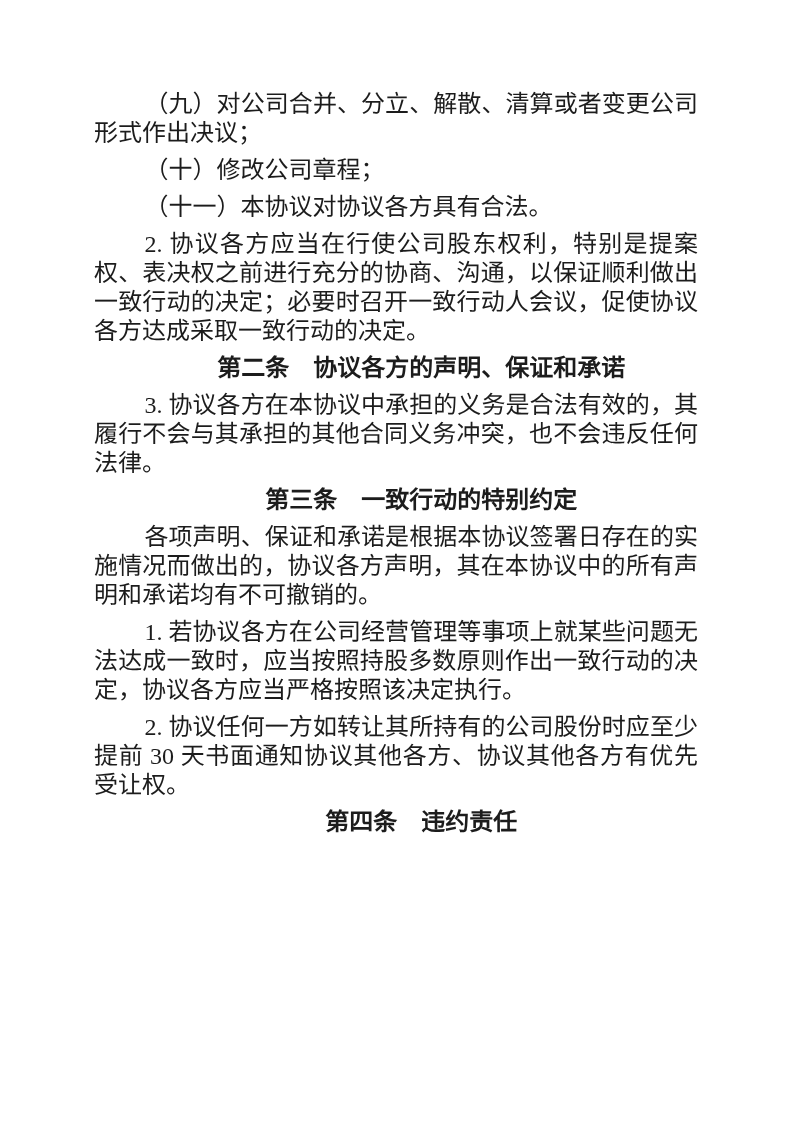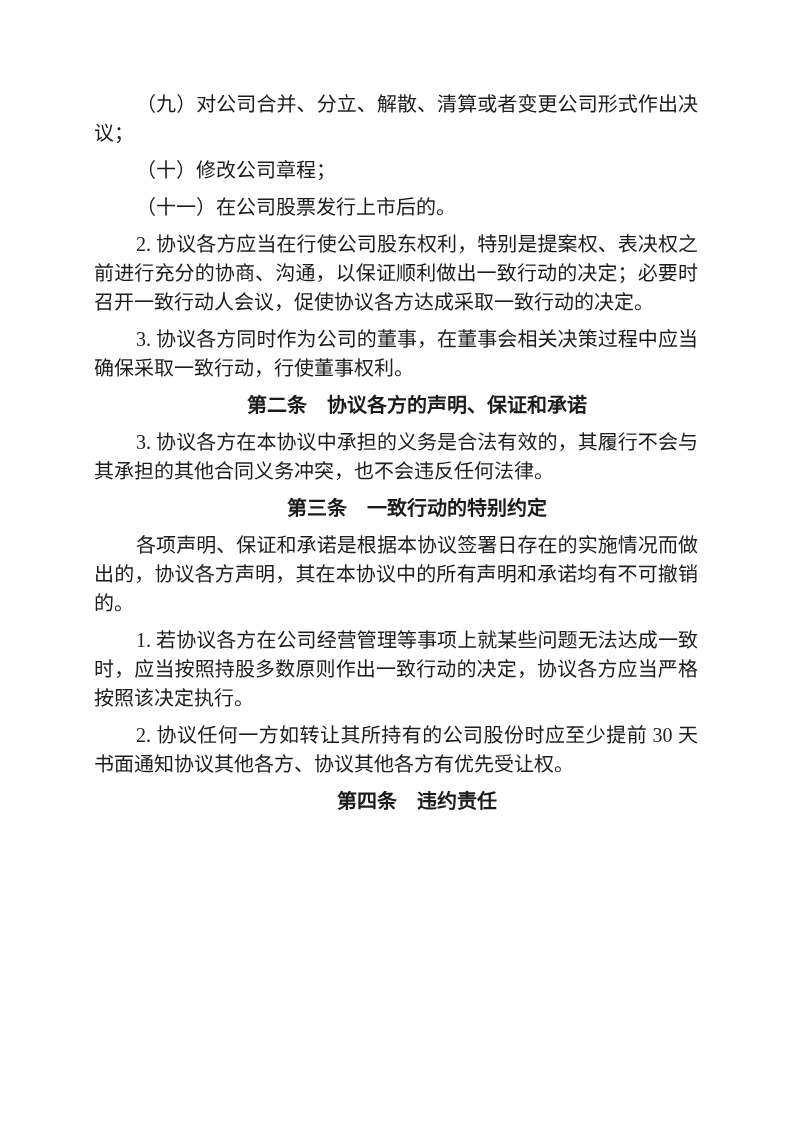--- a/index.html
+++ b/index.html
@@ -8,21 +8,21 @@
     background: #ffffff;
   }
   .page {
     position: relative;
     width: 793px;
     height: 980px;
     box-sizing: border-box;
     background: #ffffff;
     padding: 90px 95px 0 94px;
     font-family: "Liberation Serif", "DejaVu Serif", serif;
-    font-size: 20px;
+    font-size: 24px;
     color: #1c1c1c;
     overflow: hidden;
   }
   .para {
     margin: 0 0 8px 0;
     line-height: 29px;
     text-align: justify;
     text-justify: inter-ideograph;
     text-indent: 2.1em;
     word-break: break-all;
@@ -31,23 +31,22 @@
     text-align: center;
     font-weight: bold;
   }
 </style>
 </head>
 <body>
 
 <div class="page">
   <p class="para clause">（九）对公司合并、分立、解散、清算或者变更公司形式作出决议；</p>
   <p class="para clause">（十）修改公司章程；</p>
-  <p class="para clause">（十一）在公司股票发行上市后的。</p>
+  <p class="para clause">（十一）本协议对协议各方具有合法。</p>
   <p class="para body">2. 协议各方应当在行使公司股东权利，特别是提案权、表决权之前进行充分的协商、沟通，以保证顺利做出一致行动的决定；必要时召开一致行动人会议，促使协议各方达成采取一致行动的决定。</p>
-  <p class="para body">3. 协议各方同时作为公司的董事，在董事会相关决策过程中应当确保采取一致行动，行使董事权利。</p>
   <p class="para heading">第二条　协议各方的声明、保证和承诺</p>
   <p class="para body">3. 协议各方在本协议中承担的义务是合法有效的，其履行不会与其承担的其他合同义务冲突，也不会违反任何法律。</p>
   <p class="para heading">第三条　一致行动的特别约定</p>
   <p class="para body">各项声明、保证和承诺是根据本协议签署日存在的实施情况而做出的，协议各方声明，其在本协议中的所有声明和承诺均有不可撤销的。</p>
   <p class="para body">1. 若协议各方在公司经营管理等事项上就某些问题无法达成一致时，应当按照持股多数原则作出一致行动的决定，协议各方应当严格按照该决定执行。</p>
   <p class="para body">2. 协议任何一方如转让其所持有的公司股份时应至少提前 30 天书面通知协议其他各方、协议其他各方有优先受让权。</p>
   <p class="para heading">第四条　违约责任</p>
 </div>
 
 </body></html>

